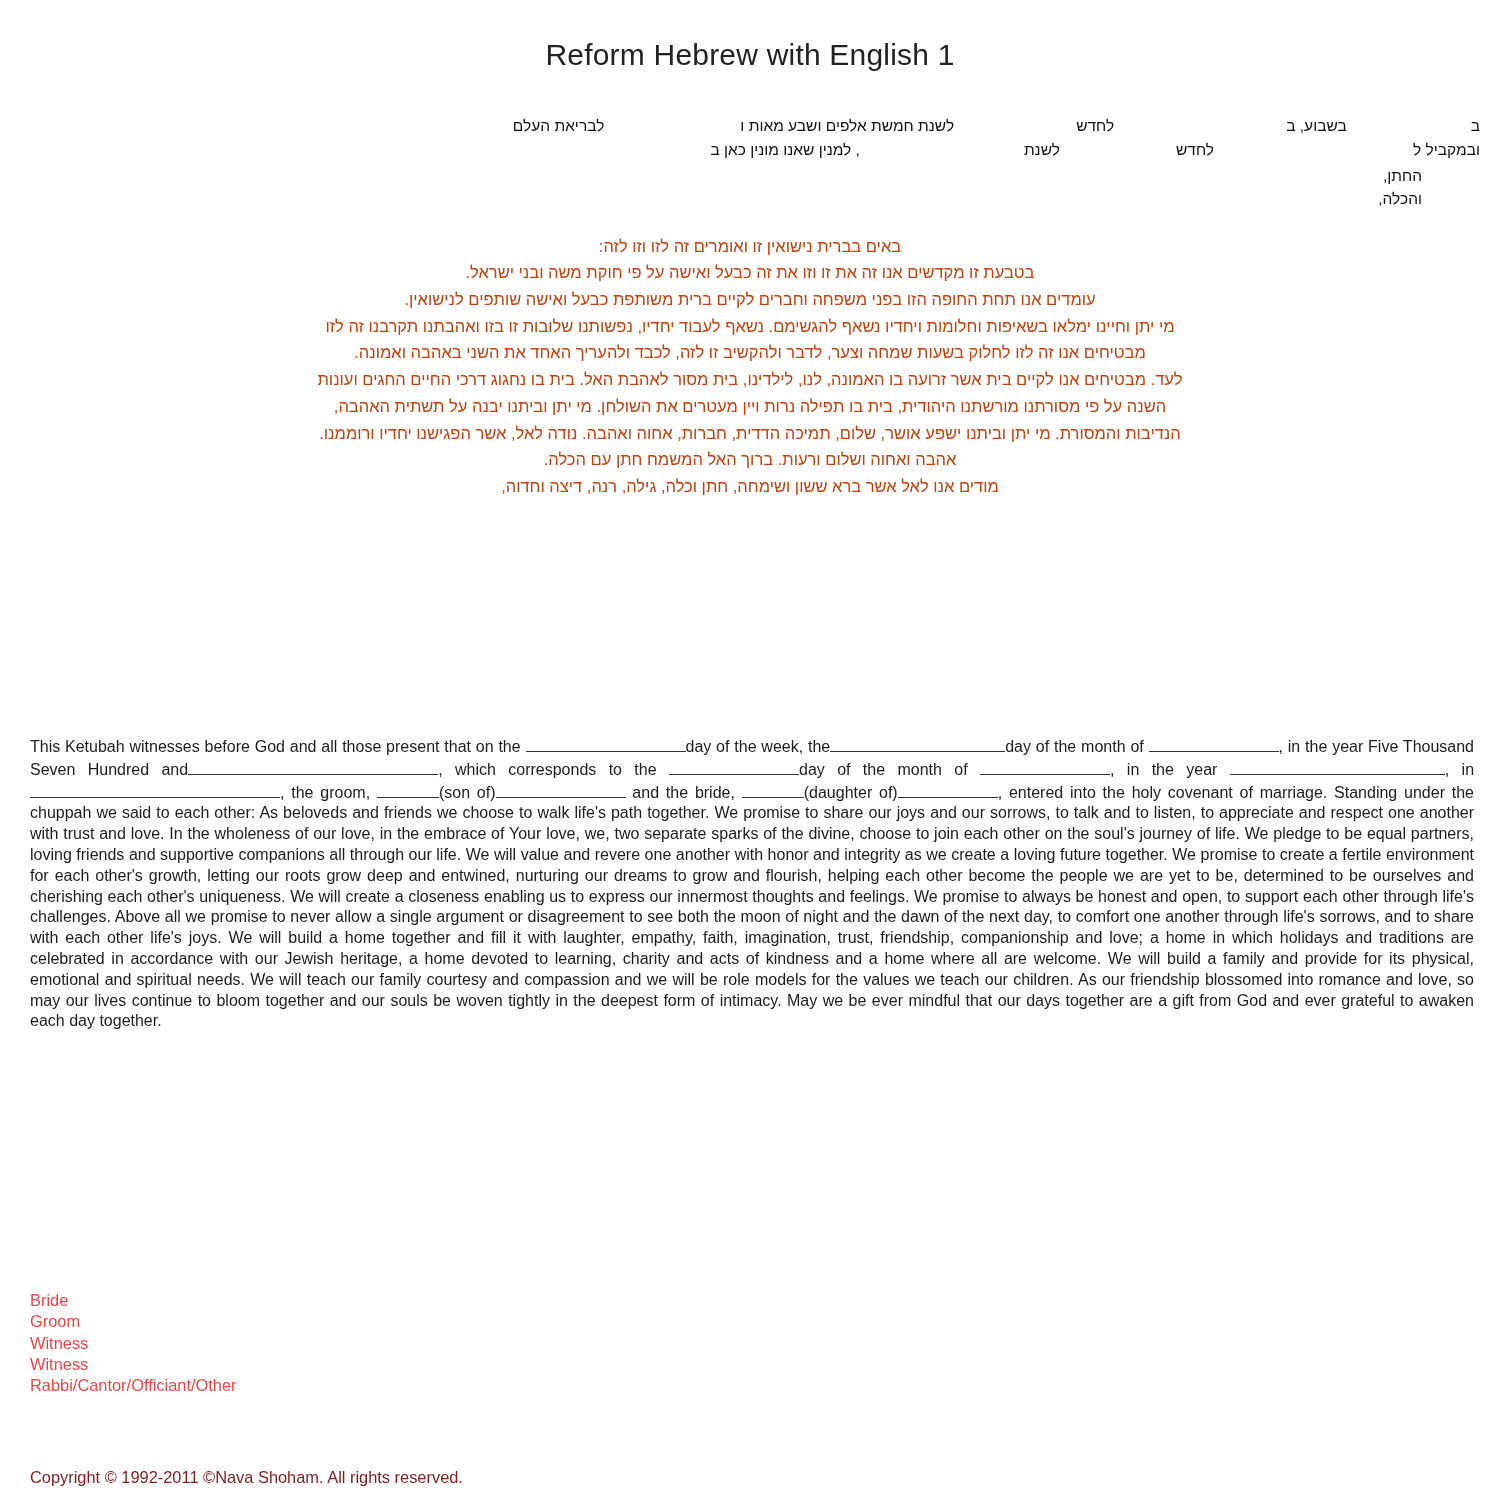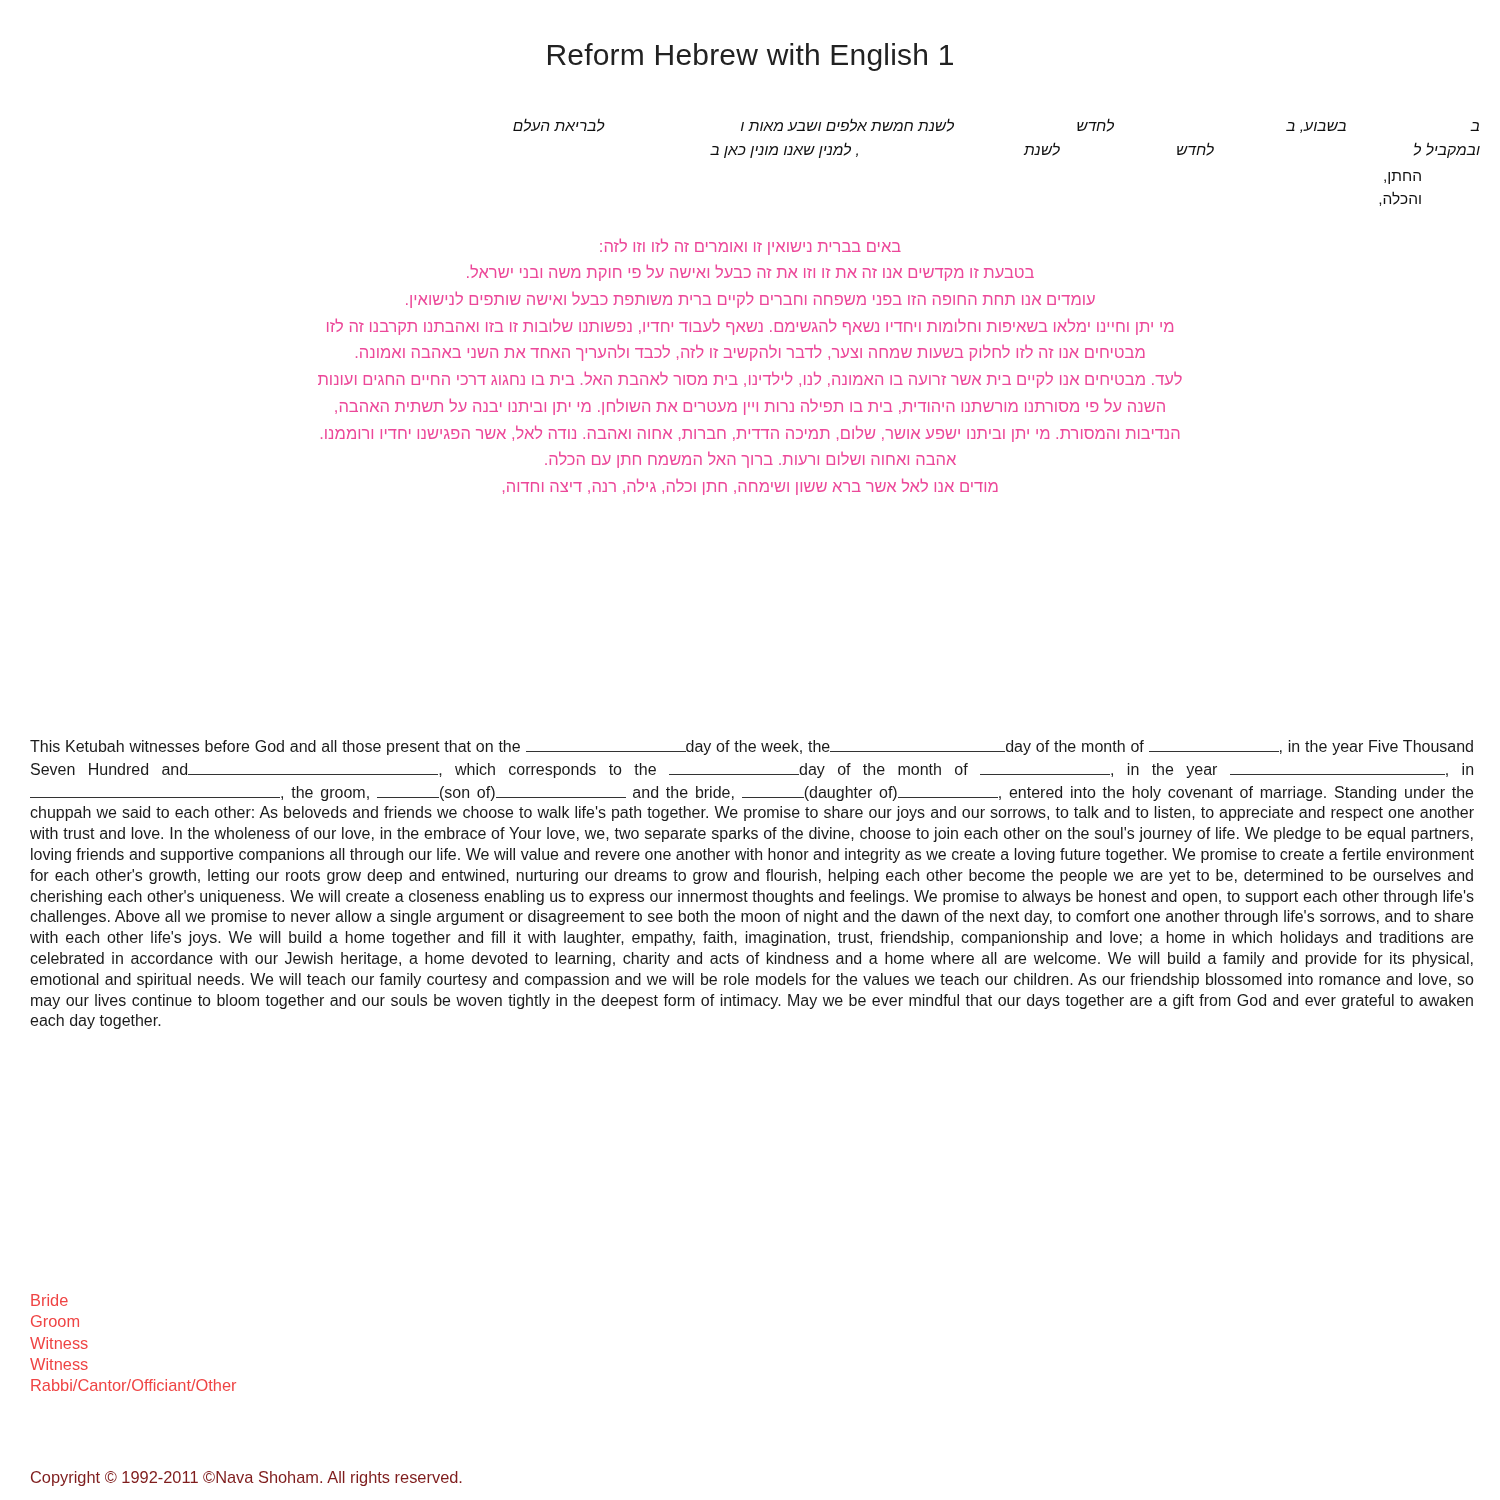--- a/index.html
+++ b/index.html
@@ -43,36 +43,36 @@
   }
   .heb-row {
     display: flex;
     justify-content: flex-start;
     align-items: baseline;
     white-space: nowrap;
   }
   .heb-row .sp {
     display: inline-block;
   }
-  .heb-seg { padding: 0 2px; font-style: italic; }
+  .heb-seg { padding: 0 2px; }
 
   .heb-names {
     font-size: 15.5px;
     line-height: 1.5;
     text-align: right;
     padding-right: 60px;
     margin-top: 2px;
   }
 
   .heb-body {
     margin-top: 22px;
     text-align: center;
     font-size: 16.5px;
     line-height: 1.62;
-    color: #ec4899;
+    color: #c2410c;
   }
   .heb-body p {
     margin: 0;
     padding: 0;
   }
 
   
   .english-block {
     position: absolute;
     left: 30px;

